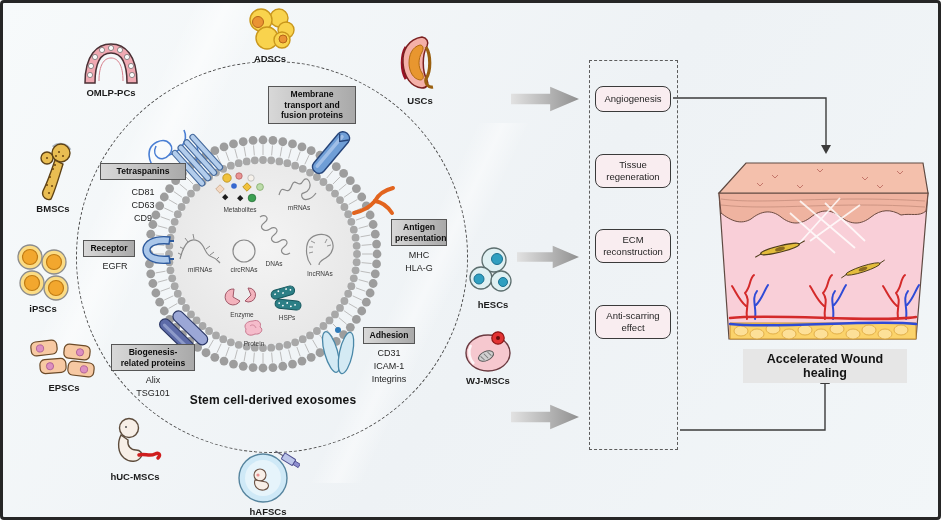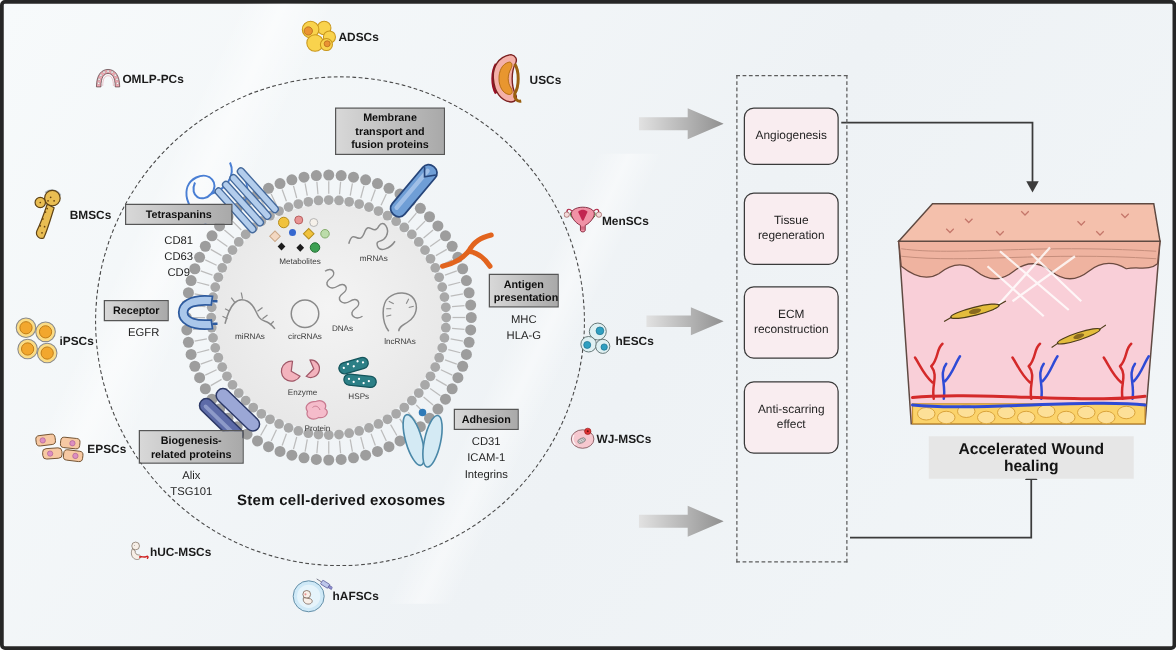--- a/index.html
+++ b/index.html
@@ -7,33 +7,33 @@
   .canvas{position:relative;width:941px;height:520px;box-sizing:border-box;
     background:linear-gradient(125deg,#f7fafb 0%,#eef2f5 55%,#f2f6f8 100%);
     border:3px solid #262626;border-radius:4px;overflow:hidden;}
   .streak{position:absolute;pointer-events:none;}
   .streak.s1{left:-80px;top:-40px;width:500px;height:400px;
     background:linear-gradient(115deg,transparent 42%,rgba(255,255,255,.55) 47%,transparent 53%);}
   .streak.s2{left:180px;top:120px;width:500px;height:360px;
     background:linear-gradient(115deg,transparent 44%,rgba(255,255,255,.45) 48%,transparent 52%);}
   .abs{position:absolute;}
   .dashed-circle{left:73px;top:58px;width:390px;height:390px;border:1.6px dashed #4d4d4d;border-radius:50%;}
-  .cell{display:flex;flex-direction:row;align-items:center;}
+  .cell{display:flex;flex-direction:column;align-items:center;}
   .cell .lbl{font-size:9.5px;font-weight:600;color:#1b1b1b;margin-top:2px;white-space:nowrap;}
   .chip{background:linear-gradient(90deg,#d8d8d8 0%,#a9a9a9 100%);border:1px solid #565656;
     color:#0e0e0e;font-weight:bold;font-size:8.6px;line-height:1.25;text-align:center;
     padding:2px 3px;box-sizing:border-box;}
   .ann-items{font-size:9px;color:#1e1e1e;text-align:center;line-height:1.45;}
   .cargo{display:flex;flex-direction:column;align-items:center;}
   .cargo .cap{font-size:6.5px;color:#3a3a3a;margin-top:1px;white-space:nowrap;}
   .exo-title{font-size:12px;font-weight:bold;color:#141414;text-align:center;letter-spacing:.2px;}
   .dashed-rect{left:586px;top:57px;width:89px;height:390px;border:1.4px dashed #5c5c5c;box-sizing:border-box;}
   .effect-box{left:592px;width:76px;min-height:26px;background:#f9edf0;border:1.2px solid #3a3a3a;
     border-radius:8px;display:flex;align-items:center;justify-content:center;text-align:center;
-    font-size:9.5px;color:#1f1f1f;line-height:1.25;padding:16px 3px;box-sizing:border-box;}
+    font-size:9.5px;color:#1f1f1f;line-height:1.25;padding:4px 3px;box-sizing:border-box;}
   .outcome{left:740px;top:346px;width:160px;background:#e6e6e6;text-align:center;
     font-size:12.5px;font-weight:bold;color:#141414;padding:3px 2px;}
   .overlay{left:0;top:0;pointer-events:none;}
   svg{display:block;}
 </style>
 </head>
 <body>
 
 <div class="canvas">
   <div class="streak s1"></div>
@@ -506,34 +506,20 @@
       <circle cx="28" cy="28" r="1" fill="#6a4410"></circle>
         <circle cx="25" cy="36" r="1" fill="#6a4410"></circle>
       <circle cx="22" cy="44" r="1" fill="#6a4410"></circle>
         <circle cx="24" cy="52" r="1" fill="#6a4410"></circle>
       <circle cx="30" cy="24" r="1" fill="#6a4410"></circle>
         <circle cx="27" cy="45" r="1" fill="#6a4410"></circle>
     </svg>
     <div class="lbl">BMSCs</div>
   </div>
 
-  <div class="abs cell" style="left:448px;top:146px;width:68px">
-    <svg width="64" height="54" viewBox="0 0 64 54">
-      <path d="M14,12 C8,6 4,10 6,16" fill="none" stroke="#b02848" stroke-width="2"></path>
-      <path d="M50,12 C56,6 60,10 58,16" fill="none" stroke="#b02848" stroke-width="2"></path>
-      <path d="M12,14 C10,18 12,22 15,24" fill="none" stroke="#3a7a2a" stroke-width="1.5"></path>
-      <path d="M52,14 C54,18 52,22 49,24" fill="none" stroke="#3a7a2a" stroke-width="1.5"></path>
-      <circle cx="5" cy="18" r="4.5" fill="#f2dada" stroke="#8a4040" stroke-width="1"></circle>
-      <circle cx="59" cy="18" r="4.5" fill="#f2dada" stroke="#8a4040" stroke-width="1"></circle>
-      <path d="M16,10 C24,4 40,4 48,10 C52,13 52,18 50,22 C46,30 40,34 36,36 L36,44 C36,48 28,48 28,44 L28,36 C24,34 18,30 14,22 C12,18 12,13 16,10 Z" fill="#f092a6" stroke="#7a2035" stroke-width="1.5"></path>
-      <path d="M24,13 C30,9 34,9 40,13 L34,26 C33,29 31,29 30,26 Z" fill="#c22550"></path>
-      <path d="M29,39 L35,39 M29,42 L35,42" stroke="#a02040" stroke-width="1"></path>
-    </svg>
-    <div class="lbl">MenSCs</div>
-  </div>
 
   <div class="abs cell" style="left:8px;top:240px;width:64px">
     <svg width="56" height="58" viewBox="0 0 56 58">
       <circle cx="15" cy="14" r="12" fill="#fbdc85" stroke="#8c8c8c" stroke-width="1.3"></circle>
       <circle cx="39" cy="19" r="12" fill="#fbdc85" stroke="#8c8c8c" stroke-width="1.3"></circle>
       <circle cx="17" cy="40" r="12" fill="#fbdc85" stroke="#8c8c8c" stroke-width="1.3"></circle>
       <circle cx="41" cy="45" r="12" fill="#fbdc85" stroke="#8c8c8c" stroke-width="1.3"></circle>
       <circle cx="15" cy="14" r="7.5" fill="#f2a72e" stroke="#c07b14" stroke-width="1.2"></circle>
       <circle cx="39" cy="19" r="7.5" fill="#f2a72e" stroke="#c07b14" stroke-width="1.2"></circle>
       <circle cx="17" cy="40" r="7.5" fill="#f2a72e" stroke="#c07b14" stroke-width="1.2"></circle>

